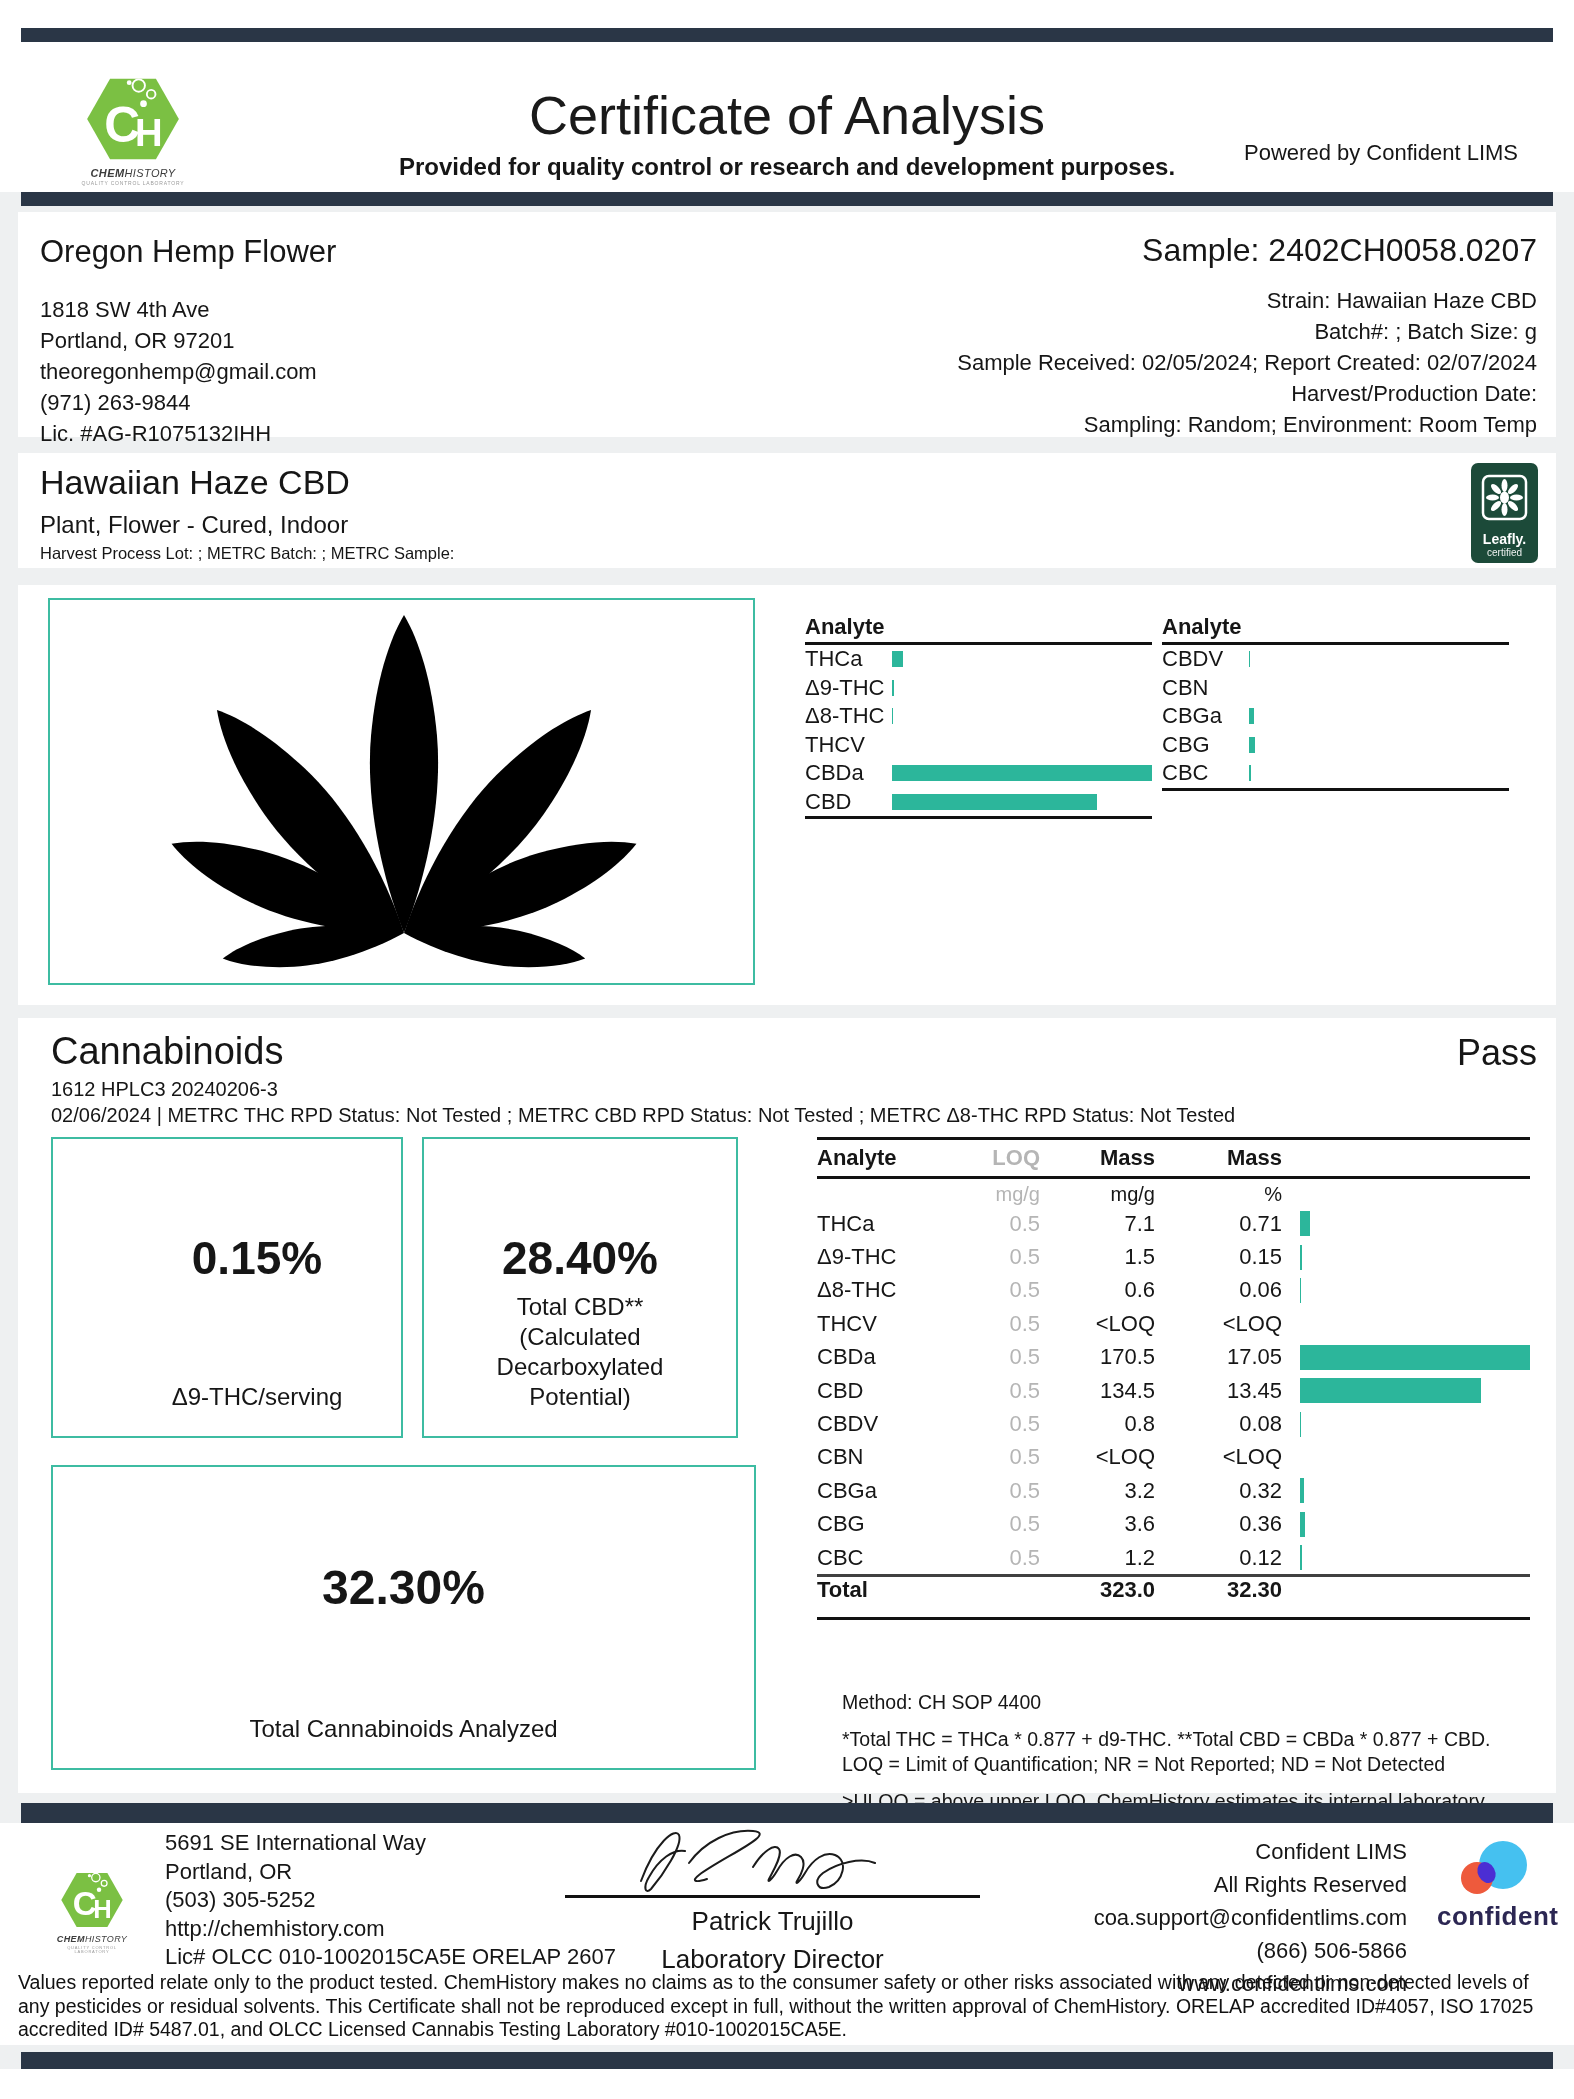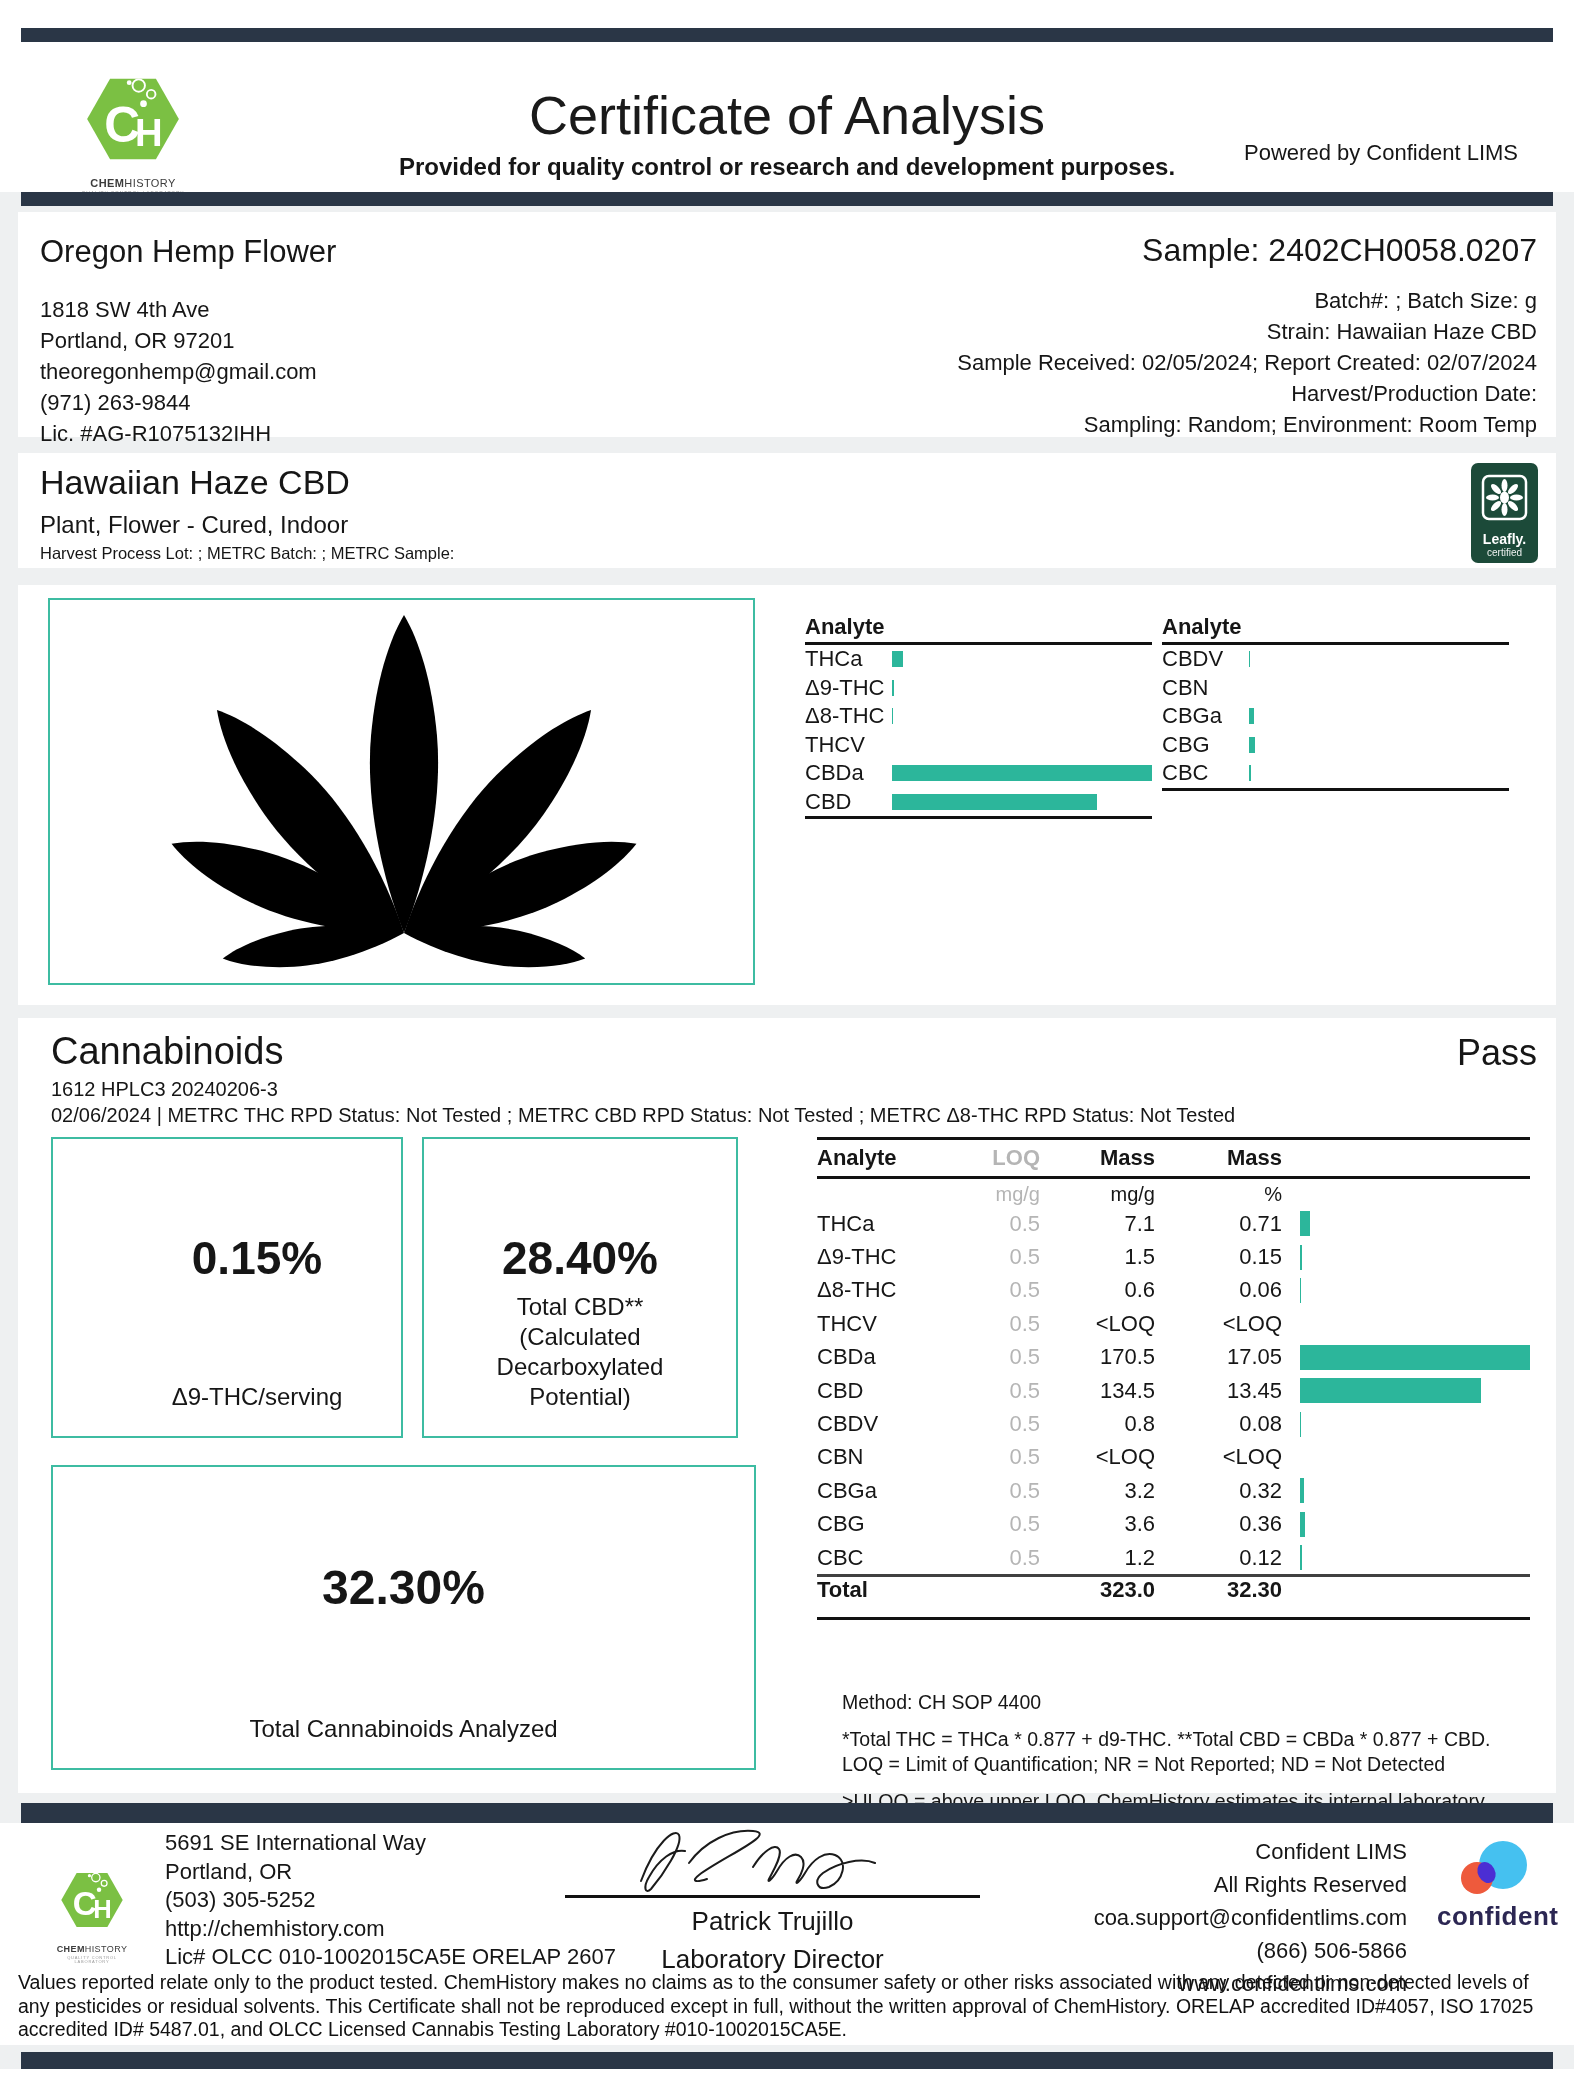--- a/index.html
+++ b/index.html
@@ -8,21 +8,21 @@
   .bar{position:absolute;left:21px;width:1532px;background:#2a3646;}
   .bar-top{top:28px;height:14px;}
   .bar-2{top:192px;height:14px;}
   .bar-3{top:1803px;height:20px;}
   .bar-4{top:2052px;height:17px;}
   .header-white{position:absolute;top:0;left:0;width:1574px;height:192px;background:#fff;}
   .bottom-white{position:absolute;top:2069px;left:0;width:1574px;height:30px;background:#fff;}
 
   
   .brand{position:absolute;left:80px;top:76px;width:106px;text-align:center;line-height:1;}
-  .brand-name{font-size:11px;letter-spacing:.4px;color:#3c3c3c;margin-top:13px;}
+  .brand-name{font-size:11px;letter-spacing:.4px;color:#3c3c3c;margin-top:3px;font-style:italic;}
   .brand-name b{font-weight:700;}
   .brand-tag{font-size:5px;letter-spacing:.8px;color:#9a9a9a;margin-top:2px;}
   .doc-title{position:absolute;top:84px;left:0;width:1574px;text-align:center;font-size:54px;font-weight:300;color:#1a1a1a;}
   .doc-subtitle{position:absolute;top:153px;left:0;width:1574px;text-align:center;font-size:24px;font-weight:700;}
   .powered{position:absolute;top:140px;right:56px;font-size:22px;}
 
   .card{position:absolute;left:18px;width:1538px;background:#fff;}
   .card-parties{top:212px;height:225px;}
   .client{position:absolute;left:22px;top:22px;}
   .client-name{font-size:31px;margin-bottom:24px;}
@@ -123,22 +123,22 @@
     <div class="client">
       <div class="client-name">Oregon Hemp Flower</div>
       <div class="info-line">1818 SW 4th Ave</div>
       <div class="info-line">Portland, OR 97201</div>
       <div class="info-line">theoregonhemp@gmail.com</div>
       <div class="info-line">(971) 263-9844</div>
       <div class="info-line">Lic. #AG-R1075132IHH</div>
     </div>
     <div class="sample">
       <div class="sample-id">Sample: 2402CH0058.0207</div>
+      <div class="info-line">Strain: Hawaiian Haze CBD</div>
       <div class="info-line">Batch#: ; Batch Size:  g</div>
-      <div class="info-line">Strain: Hawaiian Haze CBD</div>
       <div class="info-line">Sample Received: 02/05/2024; Report Created: 02/07/2024</div>
       <div class="info-line">Harvest/Production Date:</div>
       <div class="info-line">Sampling: Random; Environment: Room Temp</div>
     </div>
   </section>
 
   <section class="card card-product">
     <div class="product-pad">
       <div class="product-name">Hawaiian Haze CBD</div>
       <div class="product-type">Plant, Flower - Cured, Indoor</div>

